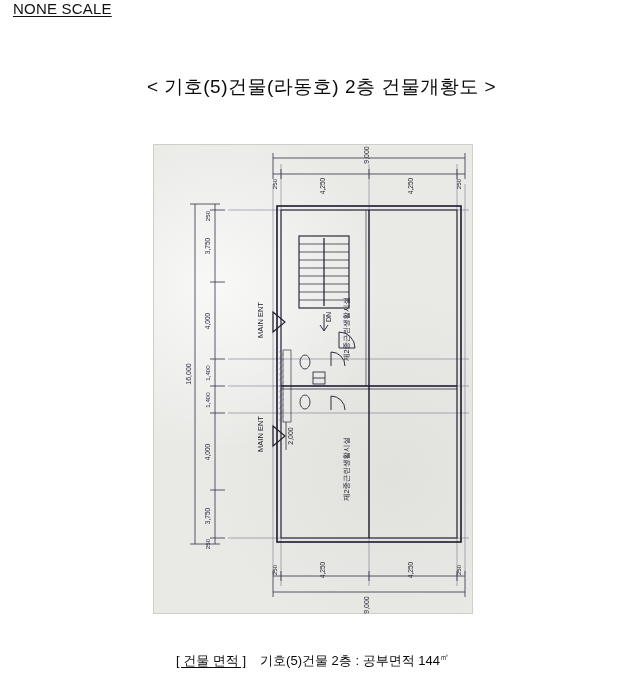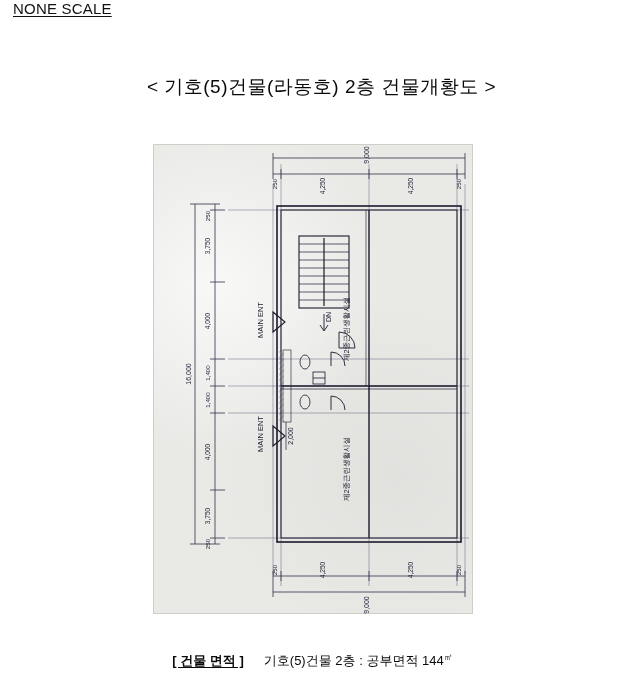--- a/index.html
+++ b/index.html
@@ -60,23 +60,22 @@
     top: 651px;
     width: 625px;
     text-align: center;
     font-size: 13px;
     white-space: nowrap;
     color: #0a0a0a;
   }
   #area-note .label {
     text-decoration: underline;
     text-underline-offset: 2px;
-    font-weight: bold;
-  }
-  #area-note .value { padding-left: 20px; }
+  }
+  #area-note .value { padding-left: 14px; }
   .sup { font-size: 9px; vertical-align: super; }
 </style>
 </head>
 <body>
 
 <div id="scale-note">NONE SCALE</div>
 
 <div id="drawing-title">&lt; 기호(5)건물(라동호) 2층 건물개황도 &gt;</div>
 
 <div id="plan-figure">

